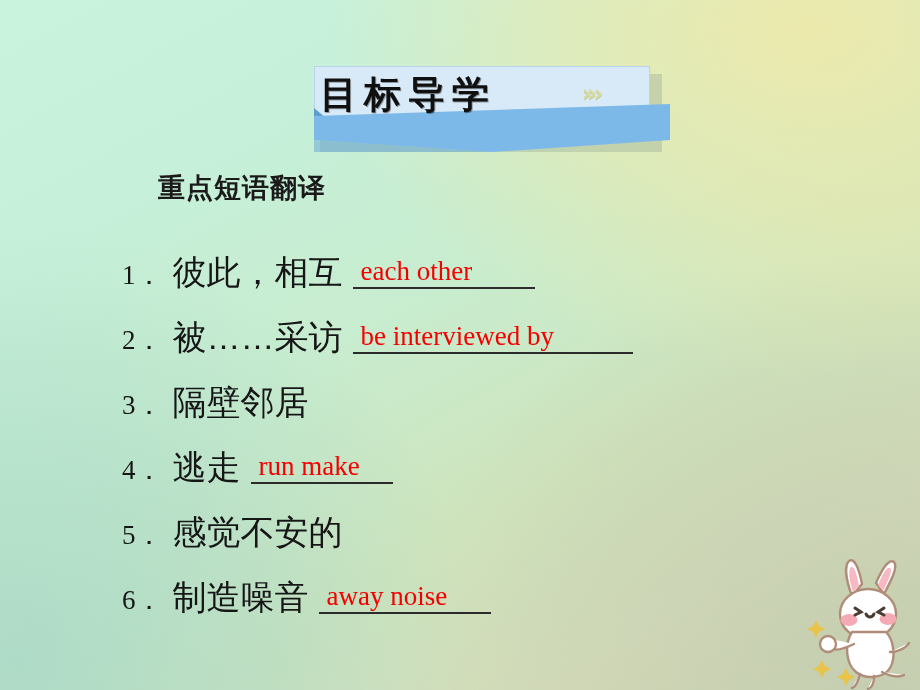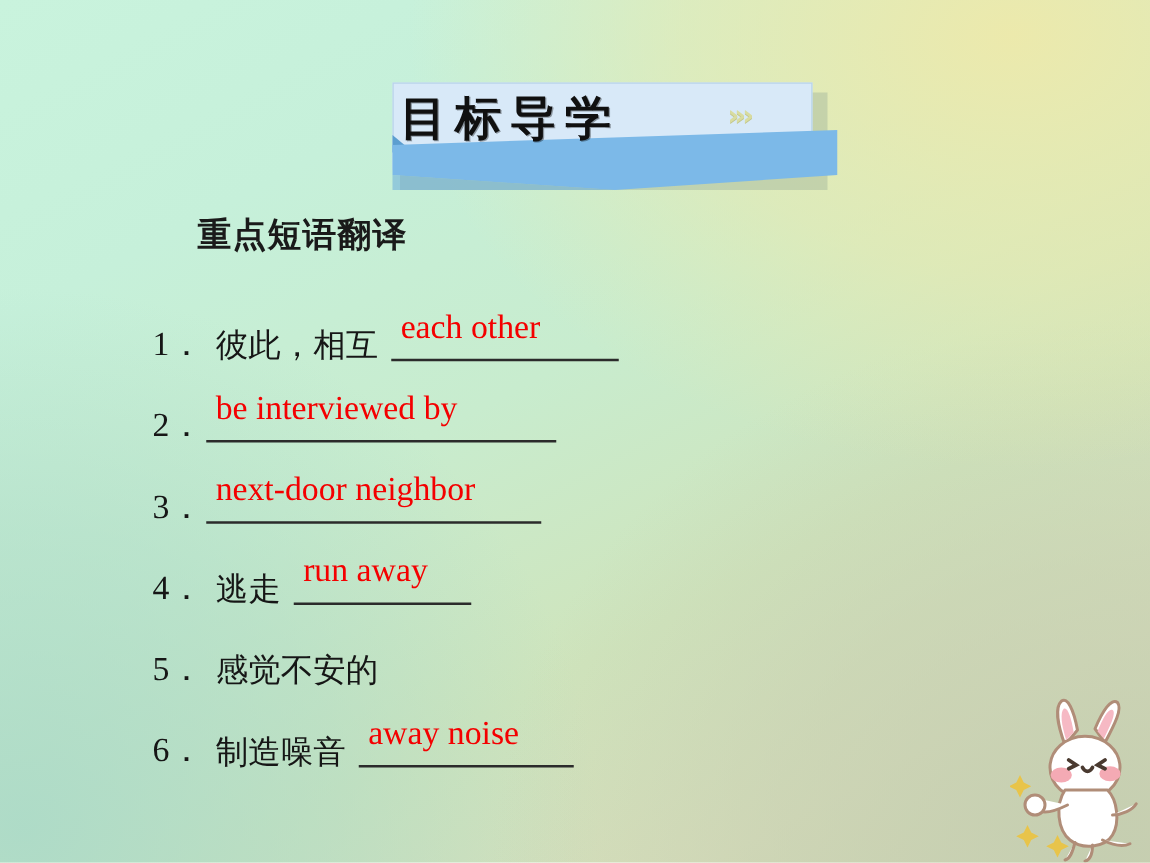--- a/index.html
+++ b/index.html
@@ -117,37 +117,37 @@
   }
   .row-num {
     font-family: "Liberation Serif", serif;
     font-size: 27px;
     color: #161616;
     line-height: 1;
     padding-right: 2px;
   }
   .row-cn {
     font-family: "Liberation Sans", sans-serif;
-    font-size: 26px;
+    font-size: 34px;
     color: #161616;
     line-height: 1;
     padding-left: 8px;
     padding-right: 10px;
   }
   .blank {
     position: relative;
     display: inline-block;
     border-bottom: 2px solid #2b2b2b;
     height: 30px;
     box-sizing: border-box;
   }
   .blank-answer {
     position: absolute;
     left: 8px;
-    bottom: 12px;
+    bottom: 2px;
     font-family: "Liberation Serif", serif;
     font-size: 27px;
     color: #f40000;
     line-height: 1;
     white-space: nowrap;
   }
 
   
   .w1 { width: 182px; }
   .w2 { width: 280px; text-decoration: underline; }
@@ -195,41 +195,40 @@
         <span class="row-cn">彼此，相互</span>
         <span class="blank w1">
           <span class="blank-answer">each other</span>
         </span>
       </div>
     </div>
 
     <div class="phrase-row">
       <div class="row-inner">
         <span class="row-num">2．</span>
+        <span class="row-cn">被……采访</span>
         <span class="blank w2">
           <span class="blank-answer">be interviewed by</span>
         </span>
       </div>
     </div>
 
     <div class="phrase-row">
       <div class="row-inner">
         <span class="row-num">3．</span>
-        <span class="blank w3">
-          <span class="blank-answer">next-door neighbor</span>
-        </span>
+        <span class="row-cn">隔壁邻居</span>
       </div>
     </div>
 
     <div class="phrase-row">
       <div class="row-inner">
         <span class="row-num">4．</span>
         <span class="row-cn">逃走</span>
         <span class="blank w4">
-          <span class="blank-answer">run away</span>
+          <span class="blank-answer">run make</span>
         </span>
       </div>
     </div>
 
     <div class="phrase-row">
       <div class="row-inner">
         <span class="row-num">5．</span>
         <span class="row-cn">感觉不安的</span>
       </div>
     </div>

